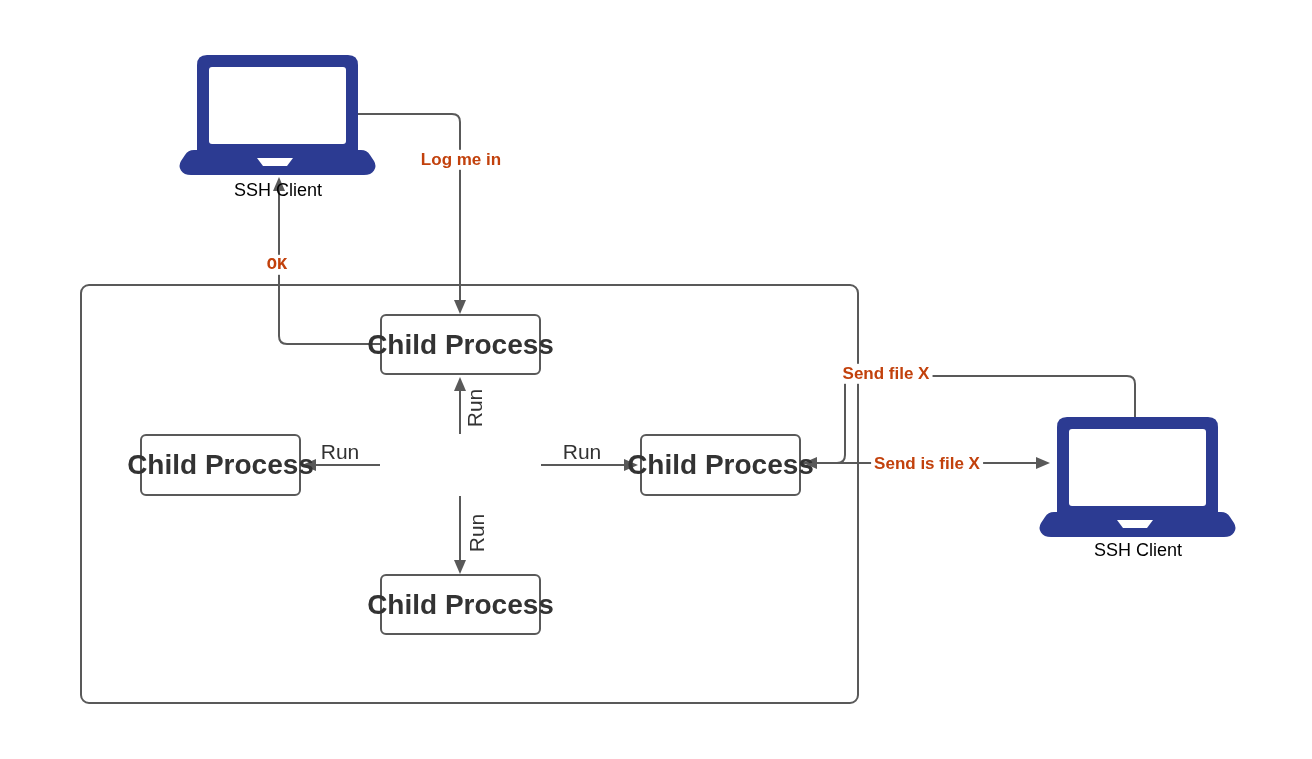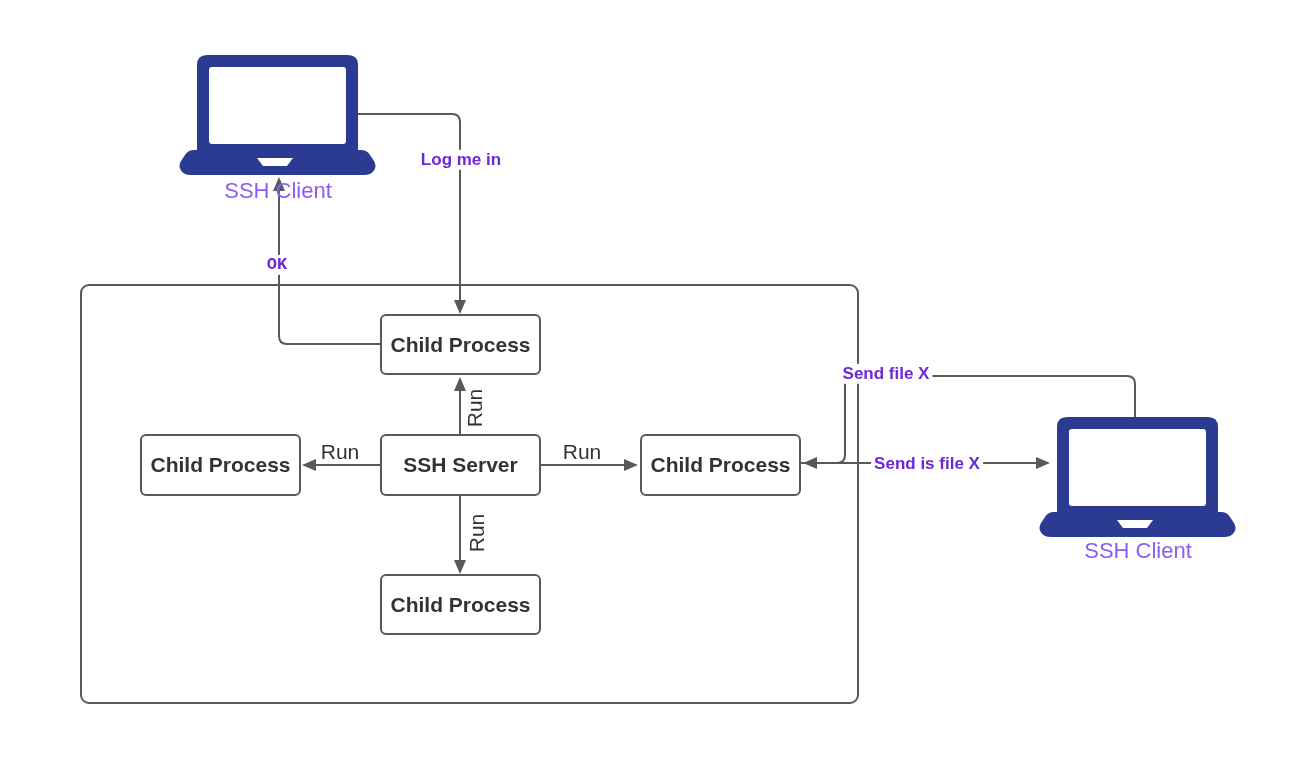--- a/index.html
+++ b/index.html
@@ -3,33 +3,33 @@
 <meta charset="utf-8">
 <style>
   html,body{margin:0;padding:0;background:#ffffff;}
   #canvas{position:relative;width:1312px;height:759px;background:#ffffff;overflow:hidden;
           font-family:"Liberation Sans",sans-serif;}
   #edges-svg{position:absolute;left:0;top:0;width:1312px;height:759px;}
   .container-box{position:absolute;left:80px;top:284px;width:779px;height:420px;
           border:2px solid #595959;border-radius:9px;background:transparent;box-sizing:border-box;}
   .node{position:absolute;background:#ffffff;border:2.5px solid #595959;border-radius:6px;
         box-sizing:border-box;display:flex;align-items:center;justify-content:center;
-        font-weight:bold;font-size:21px;color:#333333;white-space:nowrap;}
+        font-weight:bold;font-size:28px;color:#333333;white-space:nowrap;}
   .node-child-top   {left:380px;top:314px;width:161px;height:61px;}
   .node-child-left  {left:140px;top:434px;width:161px;height:62px;}
   .node-server      {left:380px;top:434px;width:161px;height:62px;}
   .node-child-right {left:640px;top:434px;width:161px;height:62px;}
   .node-child-bottom{left:380px;top:574px;width:161px;height:61px;}
   .msg-label{position:absolute;transform:translate(-50%,-50%);background:#ffffff;
-        padding:0 3px;font-weight:bold;font-size:17px;line-height:1.2;color:#6d28d9;white-space:nowrap;}
+        padding:0 3px;font-weight:bold;font-size:17px;line-height:1.2;color:#c2410c;white-space:nowrap;}
   .run-label{position:absolute;transform:translate(-50%,-50%);font-size:21px;line-height:1.1;
         color:#333333;white-space:nowrap;}
   .run-label.rot{transform:translate(-50%,-50%) rotate(-90deg);}
-  .client-label{position:absolute;transform:translate(-50%,-50%);font-size:22px;line-height:1.2;
-        color:#8b5cf6;white-space:nowrap;}
+  .client-label{position:absolute;transform:translate(-50%,-50%);font-size:18px;line-height:1.2;
+        color:#000000;white-space:nowrap;}
 </style>
 </head>
 <body>
 
 <div id="canvas">
 
   <div class="container-box"></div>
 
   <svg id="edges-svg" viewBox="0 0 1312 759" xmlns="http://www.w3.org/2000/svg">
     <defs>
@@ -63,23 +63,20 @@
     <use href="#laptop-shape" x="180" y="55"></use>
     <use href="#laptop-shape" x="1040" y="417"></use>
   </svg>
 
   <div class="node node-child-top">
     <span>Child Process</span>
   </div>
   <div class="node node-child-left">
     <span>Child Process</span>
   </div>
-  <div class="node node-server">
-    <span>SSH Server</span>
-  </div>
   <div class="node node-child-right">
     <span>Child Process</span>
   </div>
   <div class="node node-child-bottom">
     <span>Child Process</span>
   </div>
 
   <div class="client-label" style="left:278px;top:191px;">SSH Client</div>
   <div class="client-label" style="left:1138px;top:551px;">SSH Client</div>
 

